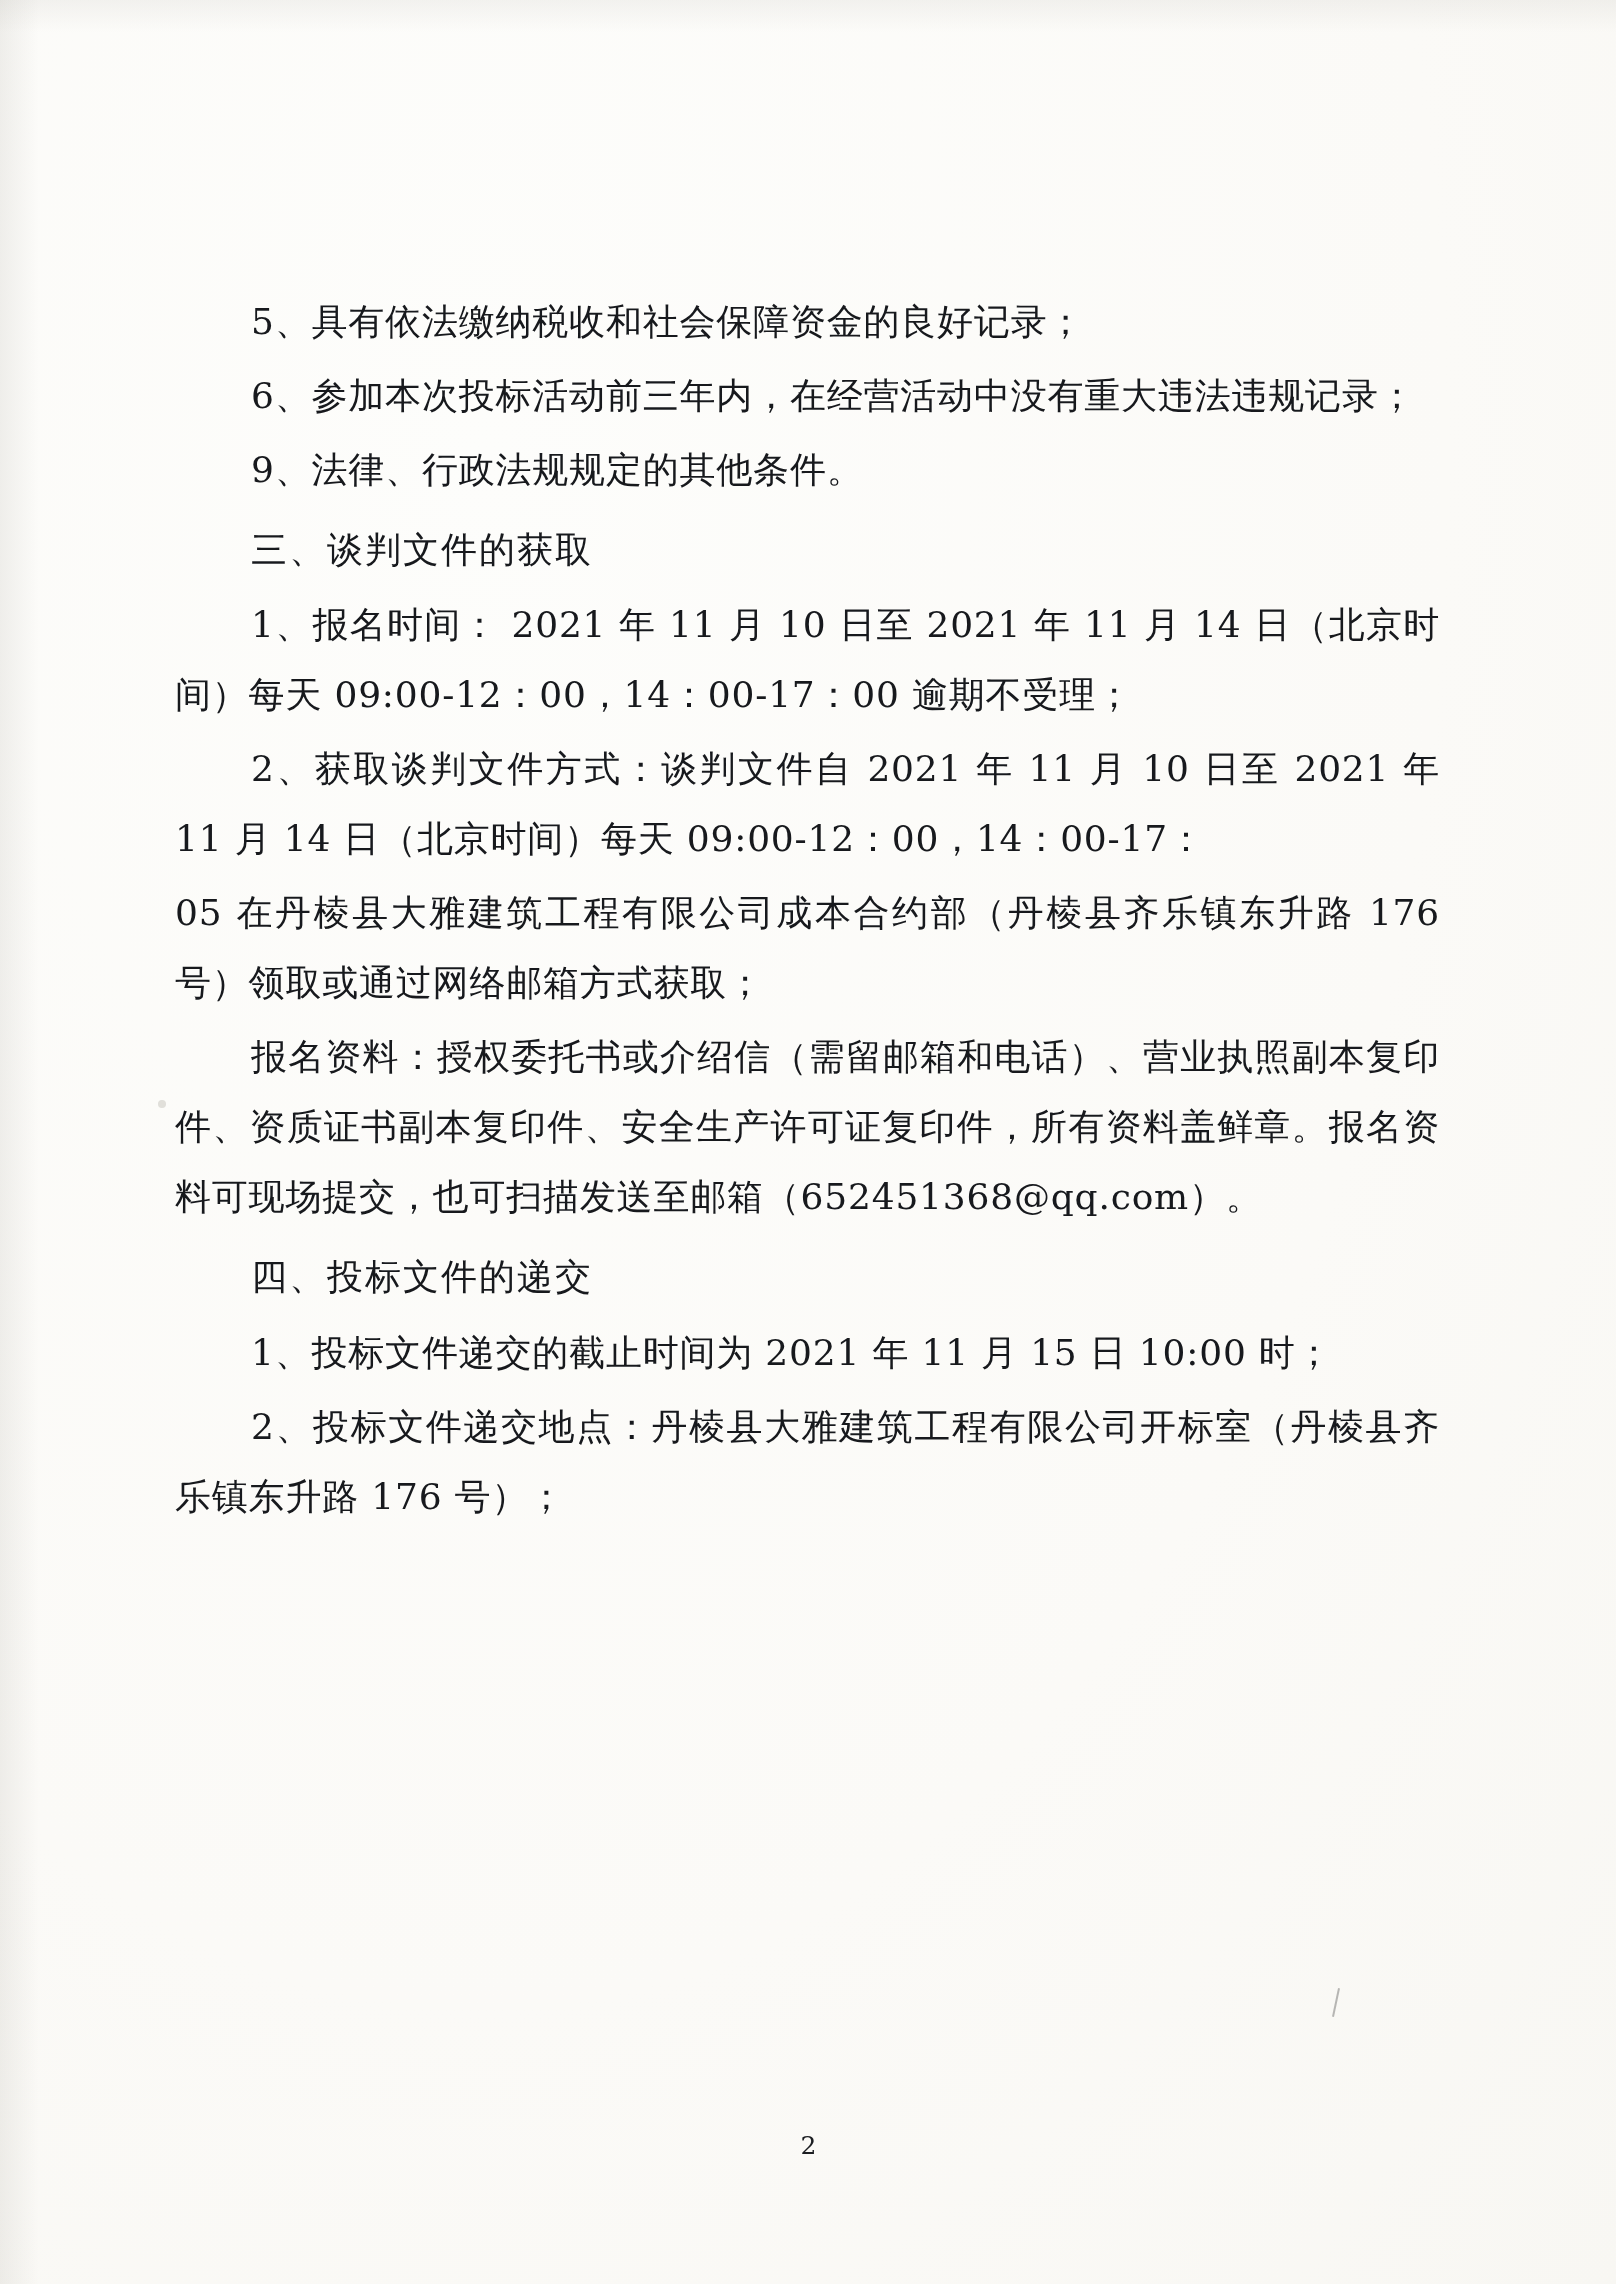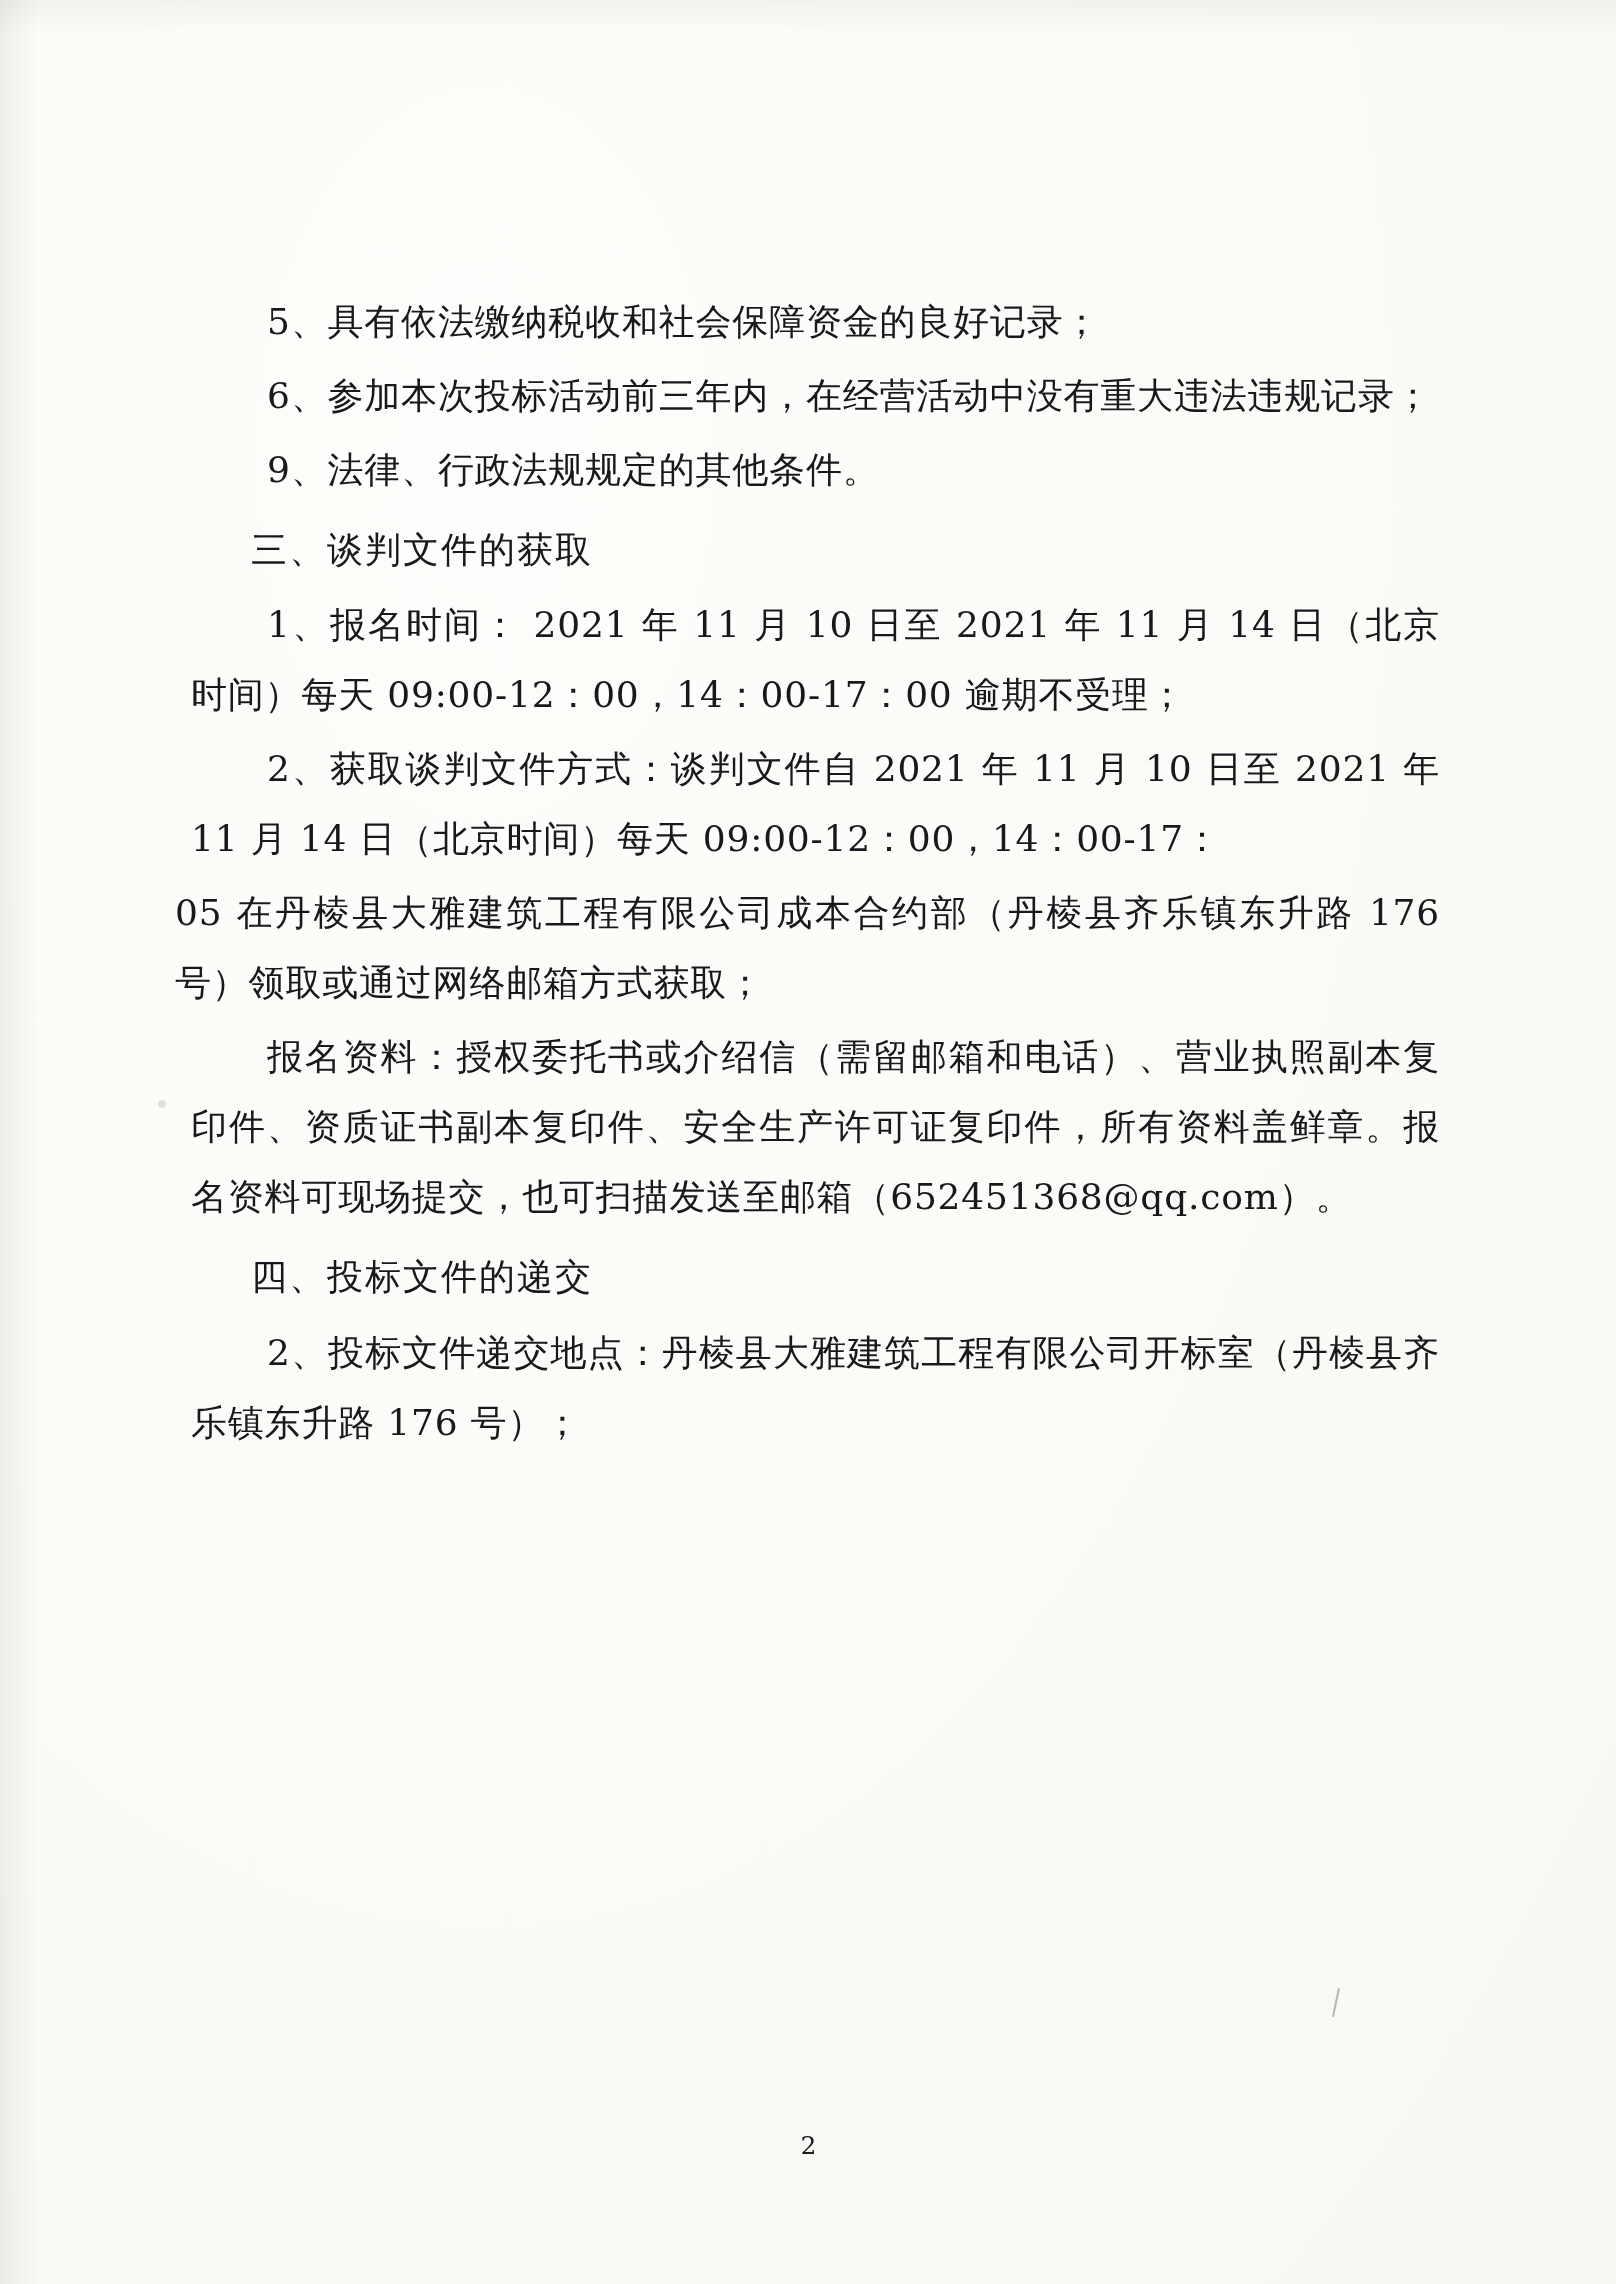--- a/index.html
+++ b/index.html
@@ -33,21 +33,20 @@
     margin: 0 0 3.9px 0;
     font-size: 36px;
     line-height: 70px;
     letter-spacing: 0.8px;
     text-align: justify;
     text-justify: inter-ideograph;
     color: #17191d;
   }
   p.indent {
     text-indent: 76px;
-    margin-left: 16px;
   }
   .heading {
     font-weight: 400;
     letter-spacing: 2px;
     text-indent: 76px;
     margin-top: 10.4px;
     margin-bottom: 5.2px;
   }
   .underline {
     text-underline-offset: 6.5px;
@@ -114,20 +113,21 @@
     <p class="indent">1、报名时间： 2021 年 11 月 10 日至 2021 年 11 月 14 日（北京时间）每天 09:00-12：00，14：00-17：00 逾期不受理；</p>
 
     <p class="indent">2、获取谈判文件方式：谈判文件自 2021 年 11 月 10 日至 2021 年 11 月 14 日（北京时间）每天 09:00-12：00，14：00-17：</p>
 
     <p><span>05 在</span><span class="underline">丹棱县大雅建筑工程有限公司成本合约部</span><span>（丹棱县齐乐镇东升路 176 号）领取或通过网络邮箱方式获取；</span></p>
 
     <p class="indent">报名资料：授权委托书或介绍信（需留邮箱和电话）、营业执照副本复印件、资质证书副本复印件、安全生产许可证复印件，所有资料盖鲜章。报名资料可现场提交，也可扫描发送至邮箱（652451368@qq.com）。</p>
 
     <p class="heading">四、投标文件的递交</p>
 
+    <p class="indent">1、投标文件递交的截止时间为 2021 年 11 月 15 日 10:00 时；</p>
 
     <p class="indent">2、投标文件递交地点：丹棱县大雅建筑工程有限公司开标室（丹棱县齐乐镇东升路 176 号）；</p>
 
   </div>
 
   <div class="mark mark1"></div>
   <div class="mark mark2"></div>
 
   <div class="pagenum">2</div>
 </div>

